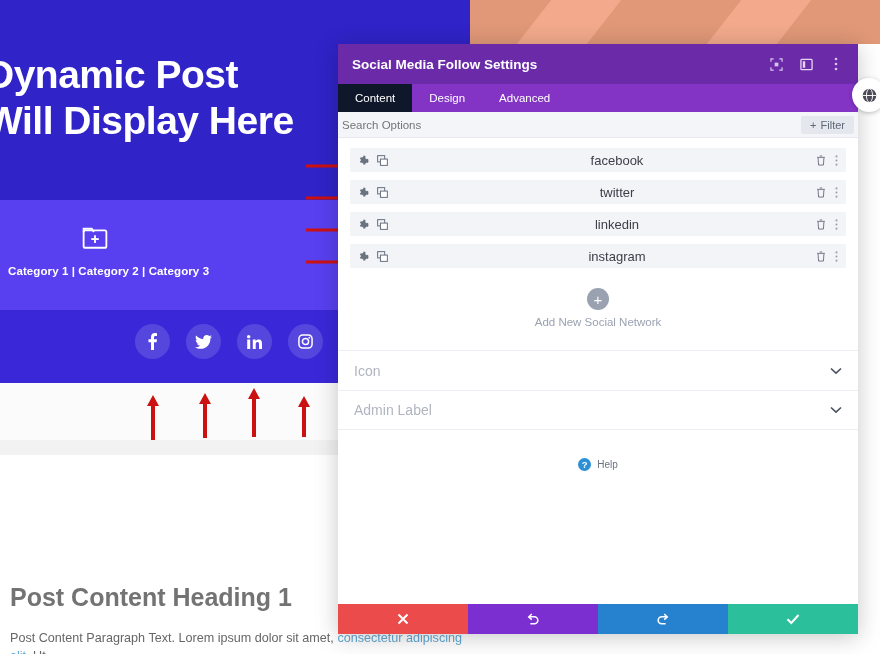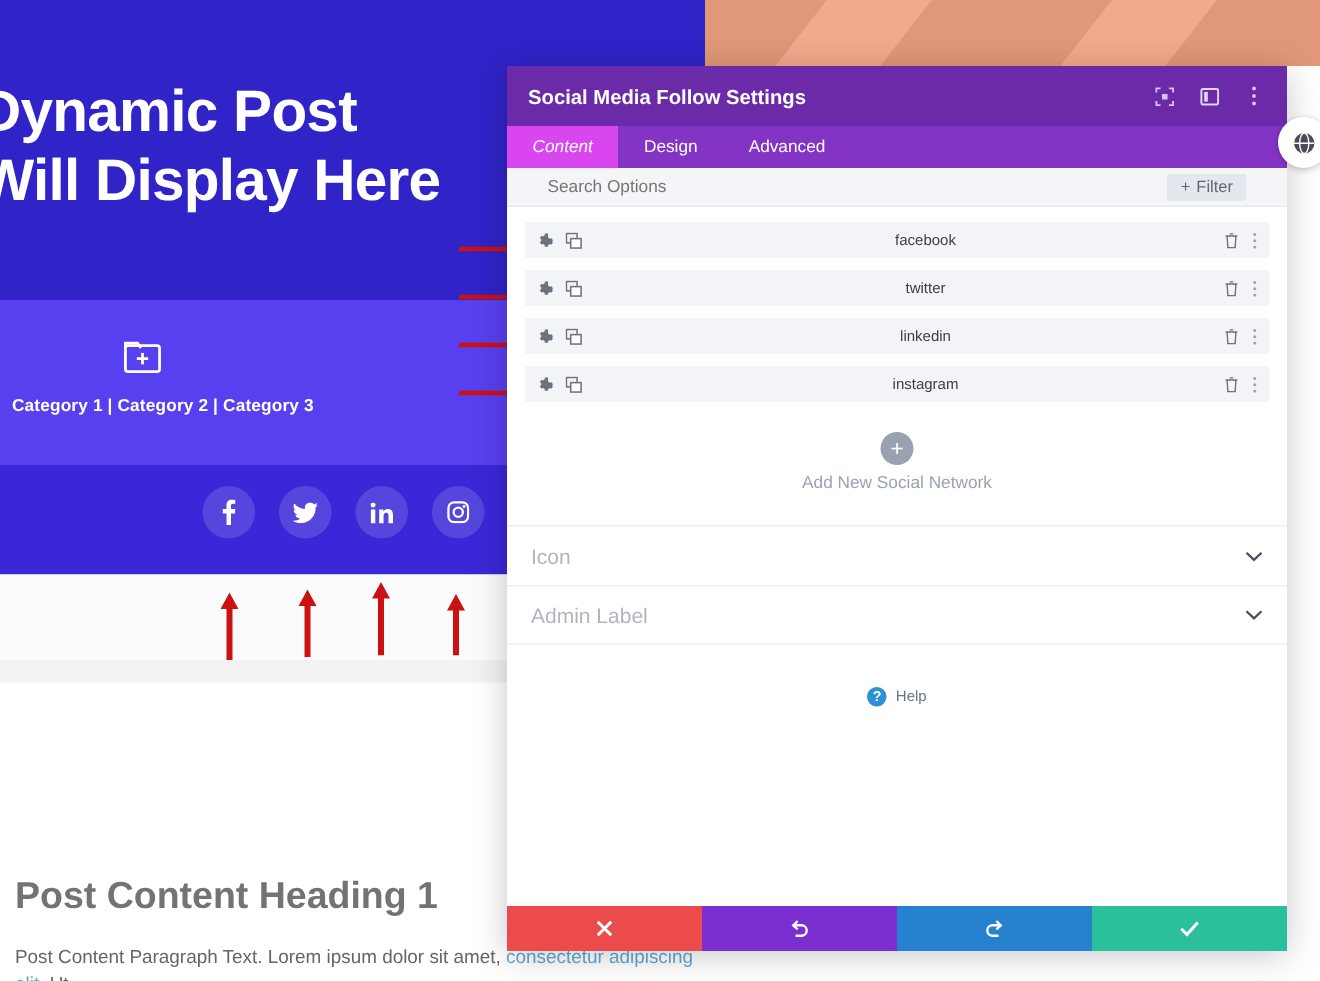--- a/index.html
+++ b/index.html
@@ -105,25 +105,25 @@
   .m-hicon { width:16px; height:16px; display:flex; align-items:center; justify-content:center; cursor:pointer; }
 
   .m-tabs {
     height:28px; background:#8334C4; display:flex; align-items:stretch;
     flex:0 0 auto;
   }
   .m-tab {
     padding:0 17px; display:flex; align-items:center;
     color:#ffffff; font-size:11.5px; cursor:pointer;
   }
-  .m-tab.active { background:#d946ef;font-style:italic; }
+  .m-tab.active { background:#0f172a; }
 
   .m-search {
     height:26px; background:#f4f5f8; border-bottom:1px solid #e7e9ef;
-    display:flex; align-items:center; padding:0 27px;
+    display:flex; align-items:center; padding:0 4px;
     flex:0 0 auto;
   }
   .m-search-input {
     flex:1; border:none; background:transparent; outline:none;
     font-size:11.5px; color:#9aa0ad; font-family:"Liberation Sans", sans-serif;
   }
   .m-filter-btn {
     background:#e4e7ee; color:#5f6675; font-size:11px;
     padding:3px 9px; border-radius:2px; border:none; cursor:pointer;
     display:flex; align-items:center; gap:4px;
@@ -133,21 +133,21 @@
   .m-body { flex:1; overflow:hidden; background:#ffffff; position:relative; }
 
   .net-list { padding:10px 12px 0 12px; }
   .net-row {
     height:24px; background:#f3f4f8; border-radius:2px;
     display:flex; align-items:center; margin-bottom:8px;
     padding:0 8px; cursor:pointer;
   }
   .net-left { display:flex; align-items:center; gap:8px; width:60px; }
   .net-name {
-    flex:1; text-align:center; font-size:10px; color:#3c4049;
+    flex:1; text-align:center; font-size:13px; color:#3c4049;
   }
   .net-right { display:flex; align-items:center; gap:9px; }
   .ic { cursor:pointer; display:flex; align-items:center; }
 
   .add-new { text-align:center; padding-top:12px; }
   .add-circle {
     width:22px; height:22px; border-radius:50%; background:#9aa2b1;
     display:inline-flex; align-items:center; justify-content:center;
     color:#fff; font-size:15px; line-height:1; cursor:pointer;
   }

